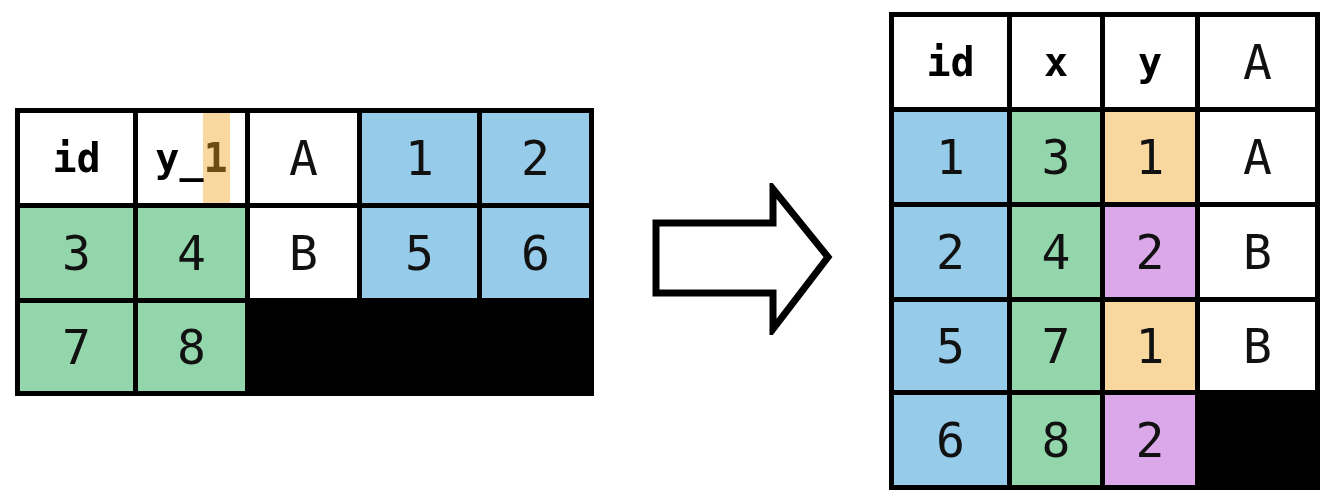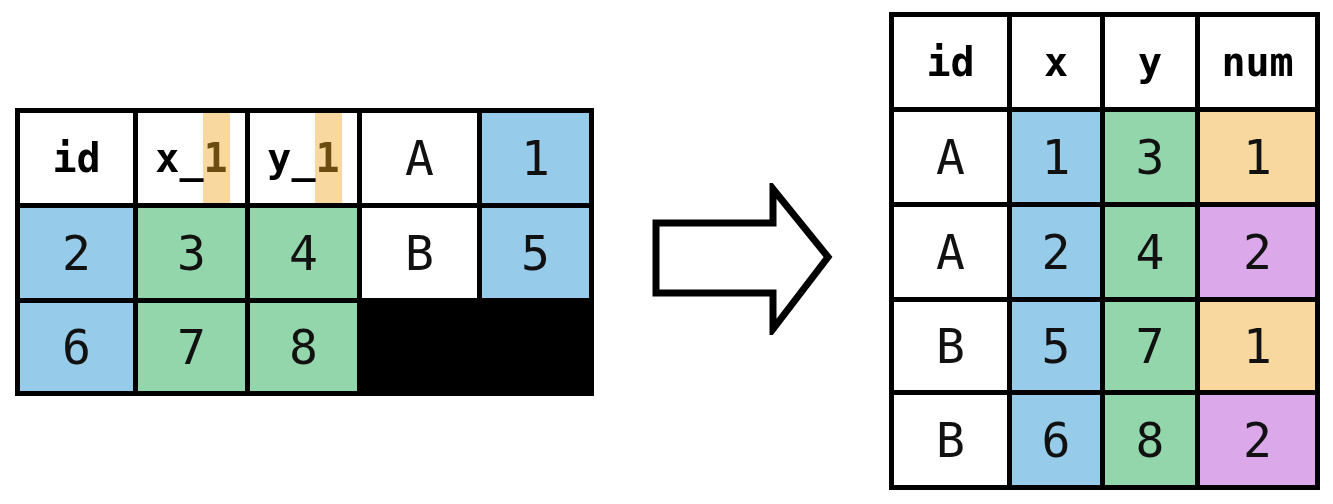--- a/index.html
+++ b/index.html
@@ -63,24 +63,20 @@
 
 <div class="canvas">
 
   <div class="tbl tbl-left">
 
     <div class="cell hdr">
       <span class="hdr-txt">id</span>
     </div>
     <div class="cell hdr">
       <div class="strip strip-orange"></div>
-      <span class="hdr-txt"><span>x_</span><span class="sfx-1">1</span></span>
-    </div>
-    <div class="cell hdr">
-      <div class="strip strip-orange"></div>
       <span class="hdr-txt"><span>y_</span><span class="sfx-1">1</span></span>
     </div>
 
     <div class="cell">A</div>
     <div class="cell bg-blue">1</div>
     <div class="cell bg-blue">2</div>
     <div class="cell bg-green">3</div>
     <div class="cell bg-green">4</div>
 
     <div class="cell">B</div>
@@ -92,21 +88,20 @@
 
   <svg class="arrow-svg" width="186" height="152" viewBox="0 0 186 152">
     <polygon points="6,40 123,40 123,6 178,74 123,146 123,110 6,110" fill="#ffffff" stroke="#000000" stroke-width="7" stroke-linejoin="miter"></polygon>
   </svg>
 
   <div class="tbl tbl-right">
 
     <div class="cell hdr">id</div>
     <div class="cell hdr">x</div>
     <div class="cell hdr">y</div>
-    <div class="cell hdr">num</div>
 
     <div class="cell">A</div>
     <div class="cell bg-blue">1</div>
     <div class="cell bg-green">3</div>
     <div class="cell bg-orange">1</div>
 
     <div class="cell">A</div>
     <div class="cell bg-blue">2</div>
     <div class="cell bg-green">4</div>
     <div class="cell bg-purple">2</div>

